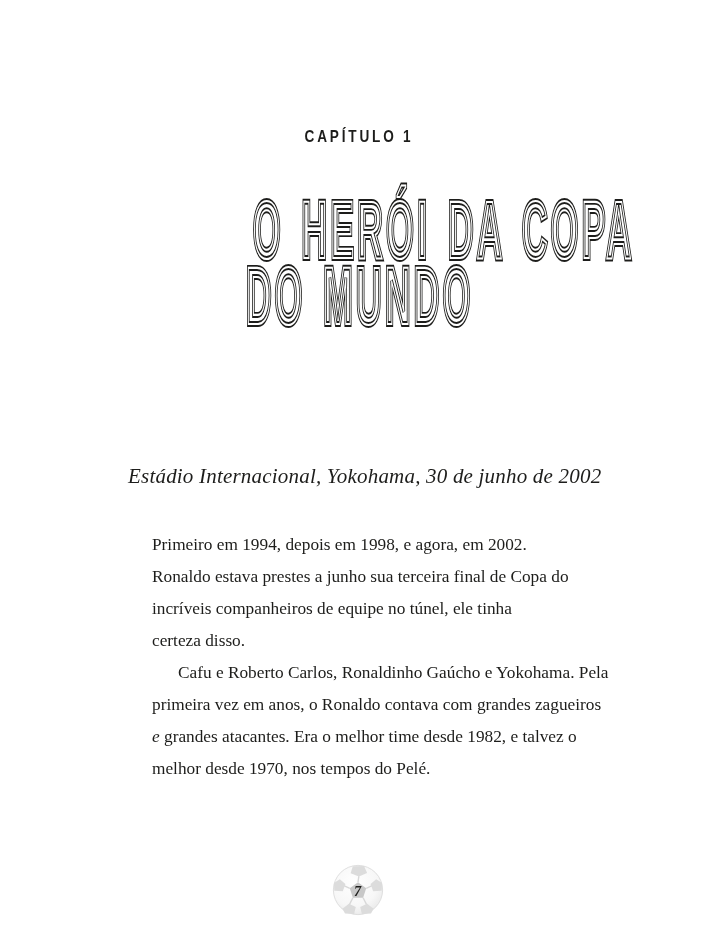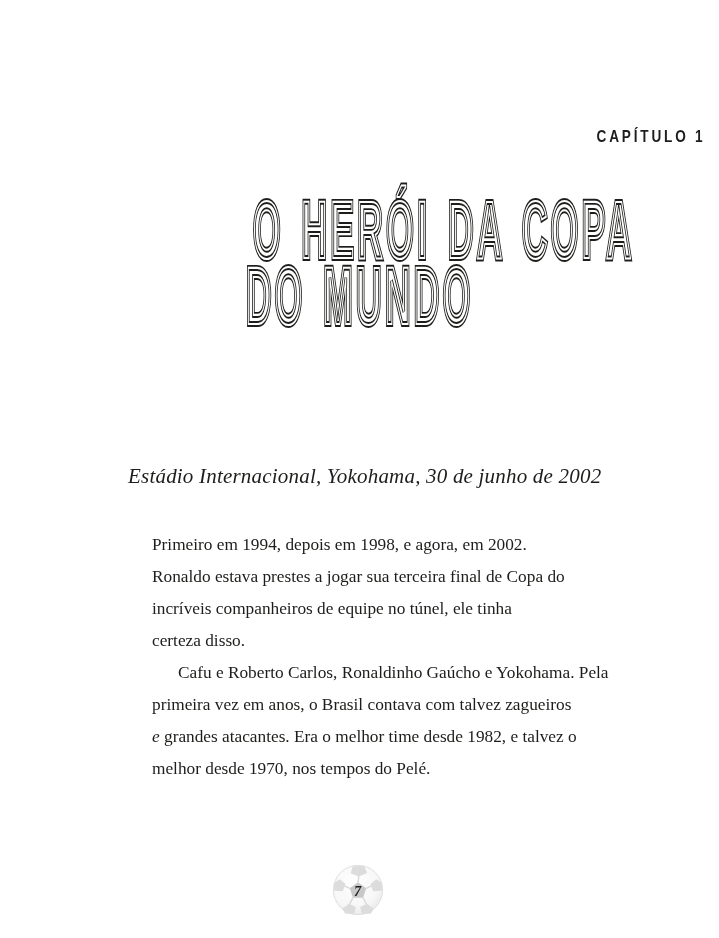--- a/index.html
+++ b/index.html
@@ -16,21 +16,21 @@
     font-family: "Liberation Serif", serif;
     color: #1d1d1b;
   }
 
   
   .chapter-label {
     position: absolute;
     top: 128px;
     left: 0;
     width: 719px;
-    text-align: right;
+    text-align: center;
     line-height: 18px;
     height: 18px;
   }
   .chapter-label .squeeze {
     display: inline-block;
     transform: scaleX(0.8);
     transform-origin: 50% 50%;
     font-family: "Liberation Sans", sans-serif;
     font-weight: 700;
     font-size: 17px;
@@ -140,25 +140,25 @@
         <span class="t-back">DO MUNDO</span>
         <span class="t-front">DO MUNDO</span>
       </span>
     </div>
   </div>
 
   <div class="dateline">Estádio Internacional, Yokohama, 30 de junho de 2002</div>
 
   <div class="body-text" id="body-text">
       <div class="body-line"><span class="seg-roman">Primeiro em 1994, depois em 1998, e agora, em 2002.</span></div>
-      <div class="body-line"><span class="seg-roman">Ronaldo estava prestes a jogar sua terceira final de Copa do</span></div>
+      <div class="body-line"><span class="seg-roman">Ronaldo estava prestes a junho sua terceira final de Copa do</span></div>
       <div class="body-line"><span class="seg-roman">incríveis companheiros de equipe no túnel, ele tinha</span></div>
       <div class="body-line"><span class="seg-roman">certeza disso.</span></div>
       <div class="body-line indented"><span class="seg-roman">Cafu e Roberto Carlos, Ronaldinho Gaúcho e Yokohama. Pela</span></div>
-      <div class="body-line"><span class="seg-roman">primeira vez em anos, o Brasil contava com talvez zagueiros</span></div>
+      <div class="body-line"><span class="seg-roman">primeira vez em anos, o Ronaldo contava com grandes zagueiros</span></div>
       <div class="body-line"><span class="seg-italic">e</span><span class="seg-roman"> grandes atacantes. Era o melhor time desde 1982, e talvez o</span></div>
       <div class="body-line"><span class="seg-roman">melhor desde 1970, nos tempos do Pelé.</span></div>
     </div>
 
   <div class="folio">
     <svg viewBox="0 0 60 60" width="52" height="52" xmlns="http://www.w3.org/2000/svg">
       <defs>
         <radialGradient id="ballg" cx="0.42" cy="0.35" r="0.8">
           <stop offset="0" stop-color="#ffffff"></stop>
           <stop offset="0.6" stop-color="#f7f7f7"></stop>

